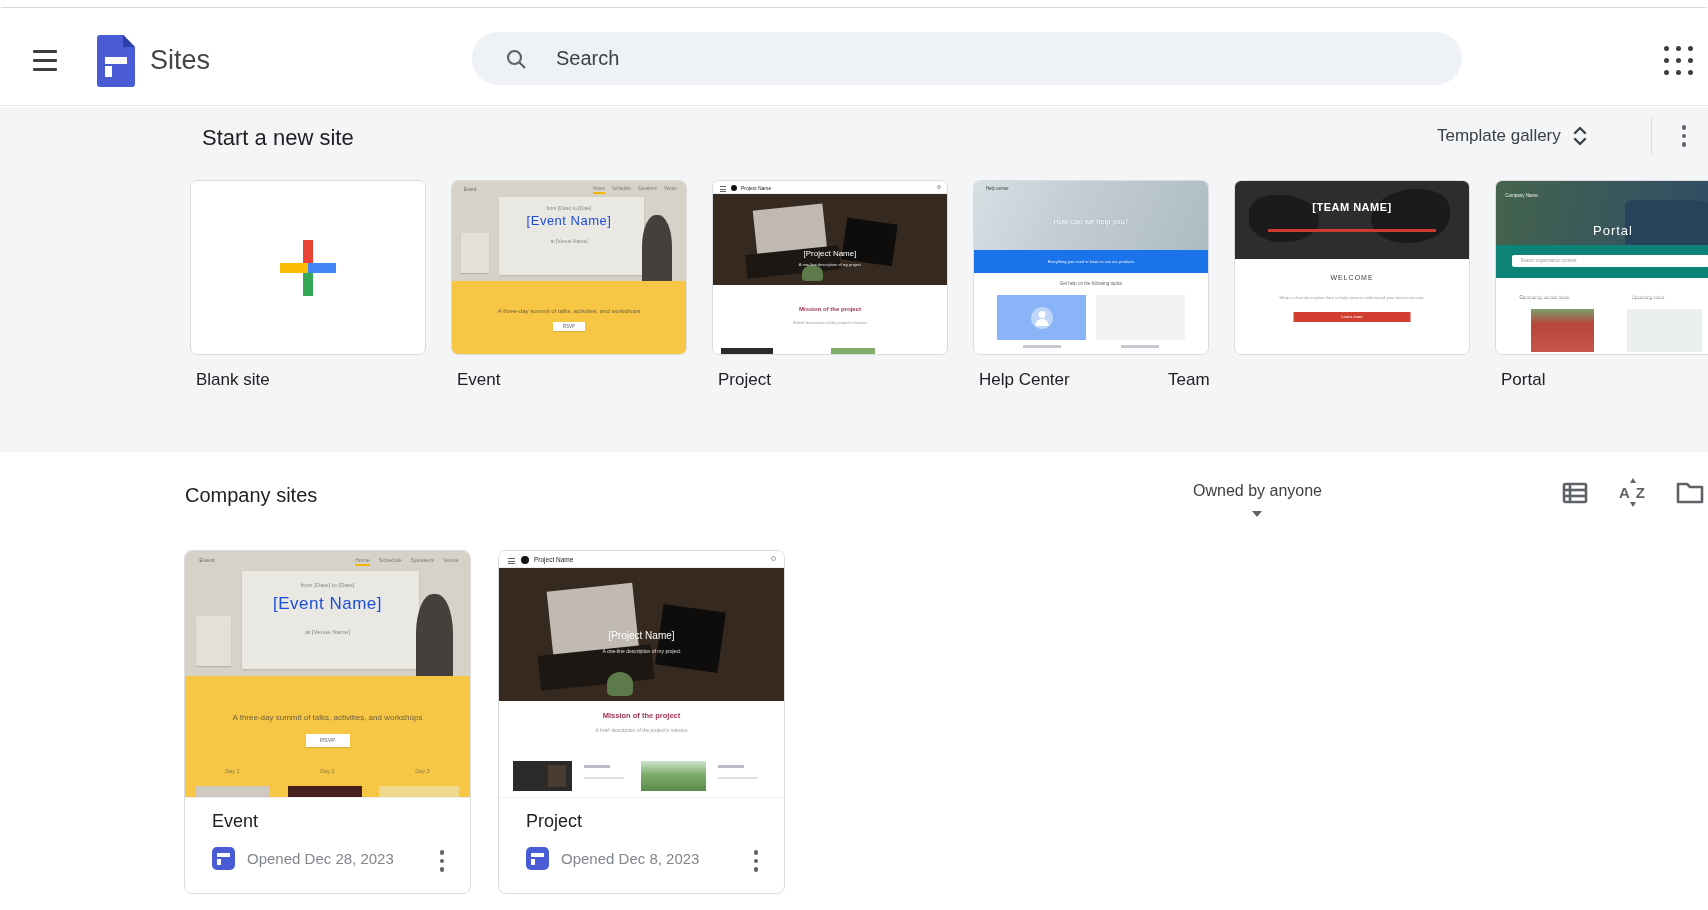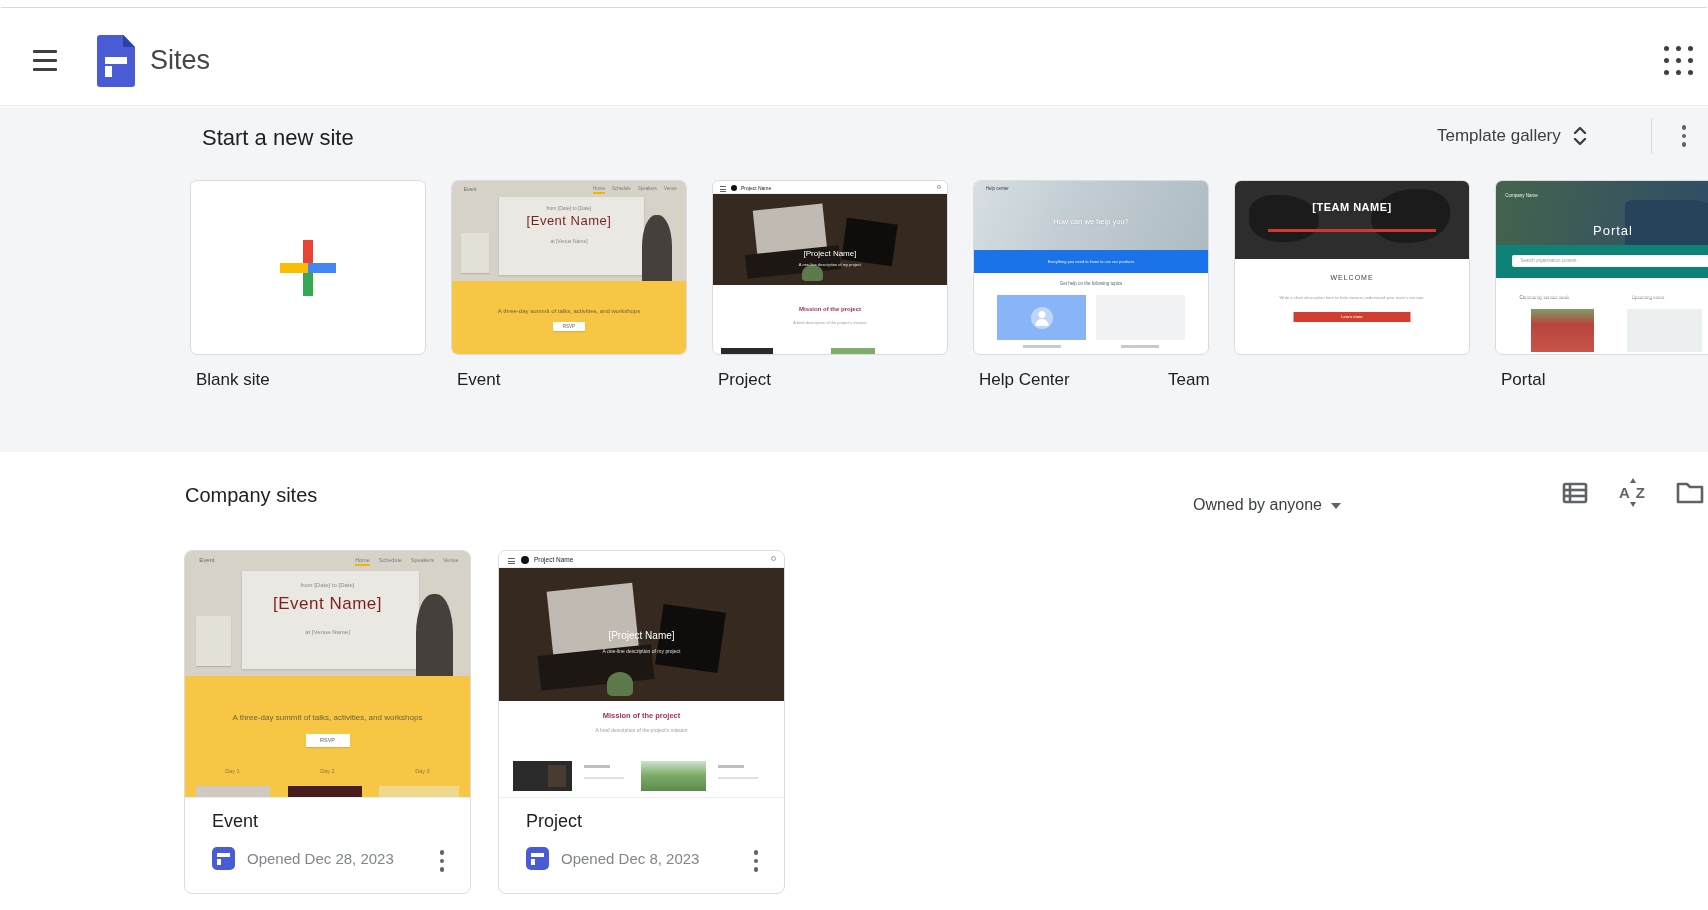--- a/index.html
+++ b/index.html
@@ -49,21 +49,21 @@
   
   .ev-photo { position:absolute; left:0; top:0; width:100%; height:58%; background:#d7d2c7; overflow:hidden; }
   .ev-board { position:absolute; left:20%; top:16%; width:62%; height:78%; background:#eae8e2; box-shadow:0 1px 2px rgba(0,0,0,.15); }
   .ev-flip { position:absolute; left:4%; top:52%; width:12%; height:40%; background:#e3e0d8; box-shadow:0 1px 1px rgba(0,0,0,.15); }
   .ev-person { position:absolute; right:6%; top:34%; width:13%; height:70%; background:#45403c; border-radius:45% 45% 0 0; }
   .ev-brand { position:absolute; left:5%; top:5%; color:#6b6b6b; }
   .ev-nav { position:absolute; right:4%; top:5%; display:flex; gap:7px; color:#7d7d7d; }
   .ev-underline { position:absolute; height:2px; background:#f2b600; left:0; bottom:-3px; width:100%; }
   .ev-nav b { position:relative; font-weight:400; }
   .ev-date,.ev-venue { position:absolute; left:0; width:100%; text-align:center; color:#8a8a8a; }
-  .ev-title { position:absolute; left:0; width:100%; text-align:center; color:#7f1d1d; }
+  .ev-title { position:absolute; left:0; width:100%; text-align:center; color:#1d4ed8; }
   .ev-yellow { position:absolute; left:0; bottom:0; width:100%; height:42%; background:#f6c644; }
   .ev-tag { position:absolute; left:0; width:100%; text-align:center; color:#6f6140; }
   .ev-rsvp { position:absolute; left:50%; transform:translateX(-50%); background:#fff; color:#5f6368; text-align:center; box-shadow:0 1px 1px rgba(0,0,0,.1); }
   .tcard .ev-brand{font-size:5px; }
   .tcard .ev-nav{font-size:4.5px;}
   .tcard .ev-date{top:24%; font-size:5px;}
   .tcard .ev-title{top:32%; font-size:13px; letter-spacing:.5px;}
   .tcard .ev-venue{top:57%; font-size:5px;}
   .tcard .ev-tag{top:36%; font-size:6px;}
   .tcard .ev-rsvp{top:56%; width:32px; height:9px; font-size:4.5px; line-height:9px;}
@@ -128,21 +128,21 @@
   .pt-title { position:absolute; left:0; top:24%; width:100%; text-align:center; color:#fff; font-size:13px; letter-spacing:1px; z-index:1; }
   .pt-cap { position:absolute; left:12%; top:66%; width:76%; height:3px; background:rgba(255,255,255,.55); z-index:1; }
   .pt-band { position:absolute; left:0; top:37%; width:100%; height:19%; background:#0c8376; }
   .pt-search { position:absolute; left:7%; top:30%; width:84%; height:12px; background:#fff; border-radius:2px; color:#9aa0a6; font-size:4.5px; line-height:12px; padding-left:8px; }
   .pt-col { position:absolute; top:66%; color:#5f6368; font-size:4.5px; }
   .pt-img { position:absolute; left:15%; top:74%; width:27%; height:25%; background:linear-gradient(180deg,#7aa06a 0%,#b8453c 35%,#c6554a 100%); }
   .pt-gray { position:absolute; left:56%; top:74%; width:32%; height:25%; background:#eceff0; }
 
   
   .recent-title { position:absolute; left:185px; top:484px; font-size:20px; font-weight:500; color:#202124; }
-  .filter { position:absolute; left:1193px; top:496px; display:flex; align-items:center; gap:9px; cursor:pointer; }
+  .filter { position:absolute; left:1193px; top:482px; display:flex; align-items:center; gap:9px; cursor:pointer;flex-direction:column; }
   .filter span { font-size:16px; font-weight:500; color:#3c4043; }
   .filter .tri { width:0; height:0; border-left:5px solid transparent; border-right:5px solid transparent; border-top:6px solid #5f6368; margin-top:2px; }
   .viewicons { position:absolute; top:478px; display:flex; cursor:pointer; }
   .ic-list { left:1560px; } .ic-az { left:1618px; } .ic-folder { left:1675px; }
   .azicon { position:relative; width:30px; height:30px; color:#5f6368; }
   .azicon .l { position:absolute; top:6px; font-size:15px; font-weight:700; }
   .azicon .a { left:1px; } .azicon .z { right:3px; }
   .azicon .up { position:absolute; left:12px; top:0; width:0; height:0; border-left:3.5px solid transparent; border-right:3.5px solid transparent; border-bottom:5px solid #5f6368; }
   .azicon .dn { position:absolute; left:12px; bottom:1px; width:0; height:0; border-left:3.5px solid transparent; border-right:3.5px solid transparent; border-top:5px solid #5f6368; }
 
@@ -201,20 +201,27 @@
       <span></span>
         <span></span>
         <span></span>
     </button>
     <div class="logo">
       <div class="fold"></div>
         <div class="bar1"></div>
         <div class="bar2"></div>
     </div>
     <div class="product">Sites</div>
+    <div class="search">
+      <svg width="24" height="24" viewBox="0 0 24 24" fill="none" stroke="#5f6368" stroke-width="2.2">
+        <circle cx="10.5" cy="10.5" r="6.5"></circle>
+          <line x1="15.5" y1="15.5" x2="21" y2="21"></line>
+      </svg>
+      <input placeholder="Search" style="">
+    </div>
     <div class="apps">
       <i></i>
         <i></i>
         <i></i>
         <i></i>
         <i></i>
         <i></i>
         <i></i>
         <i></i>
         <i></i>

